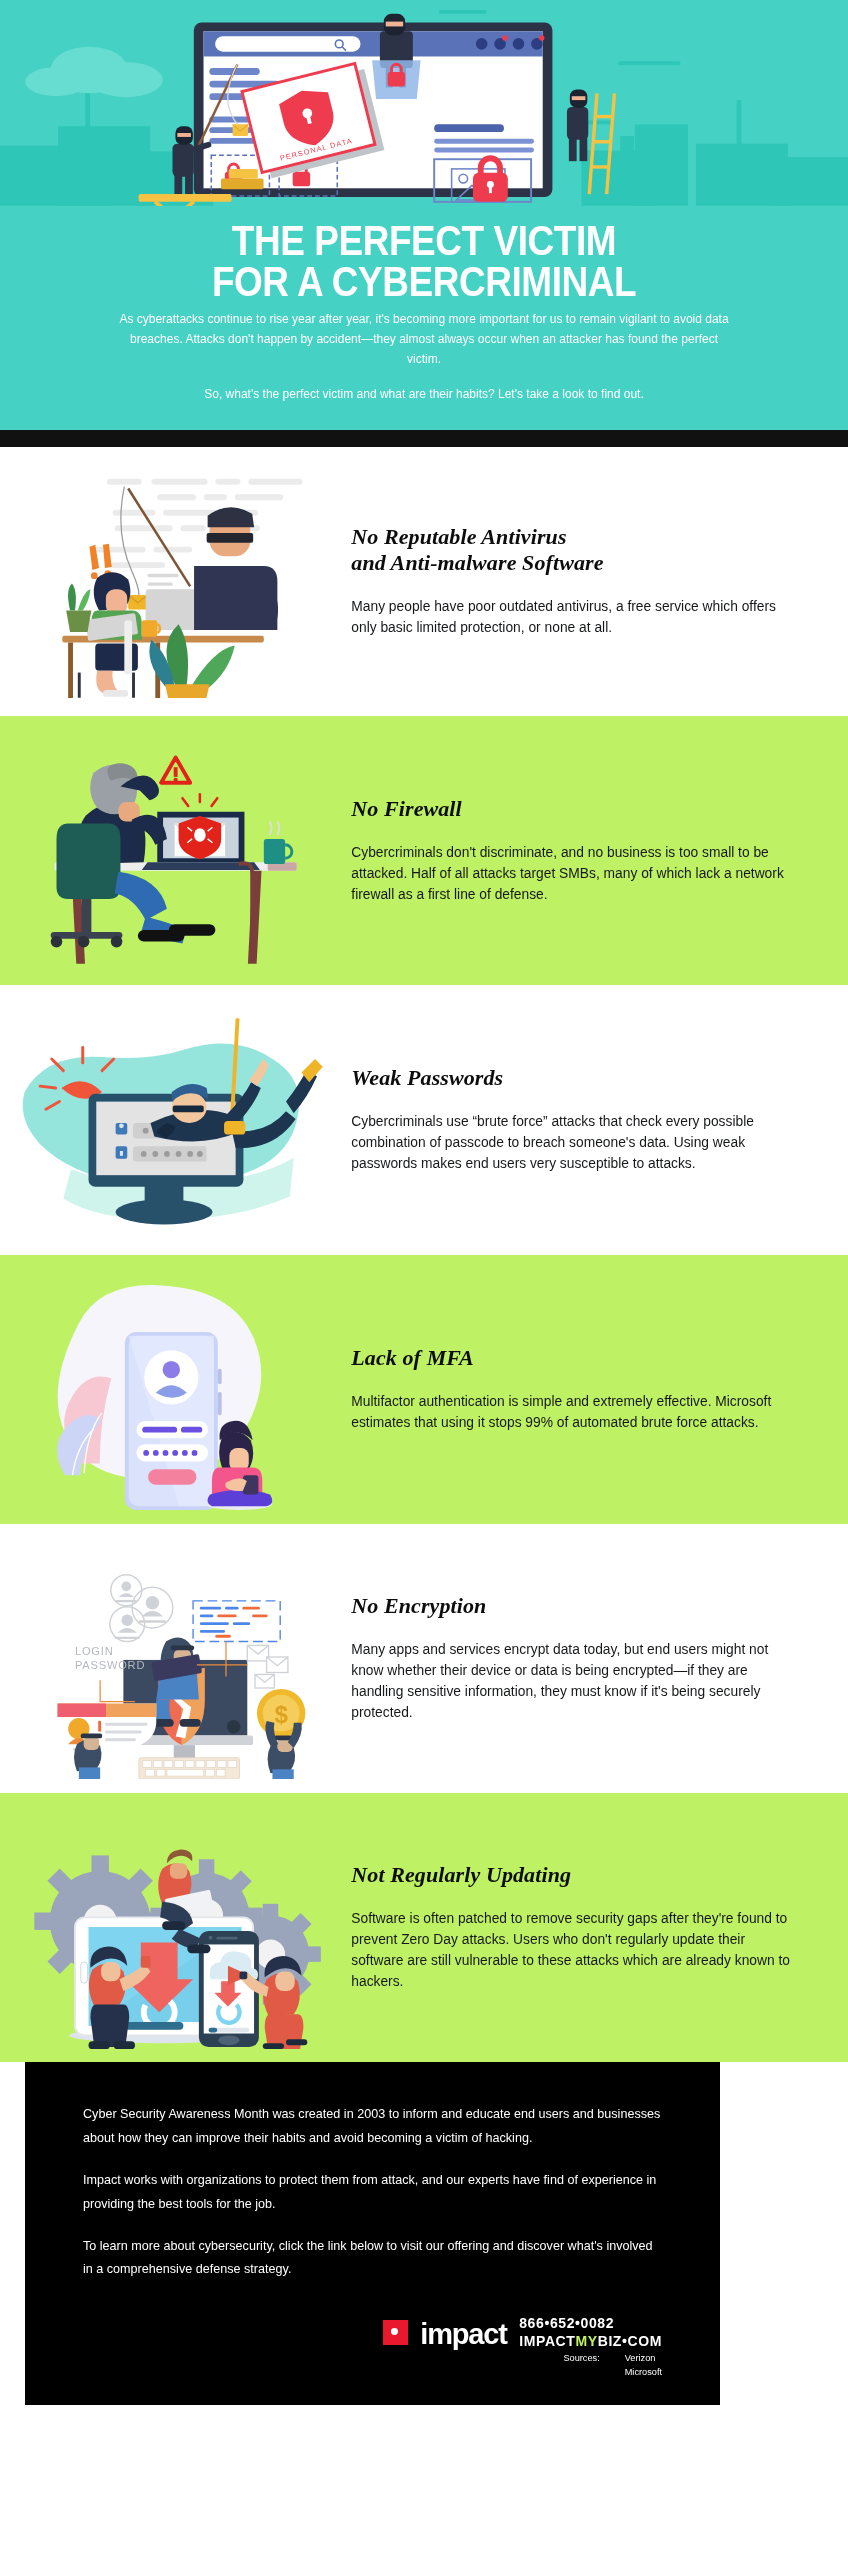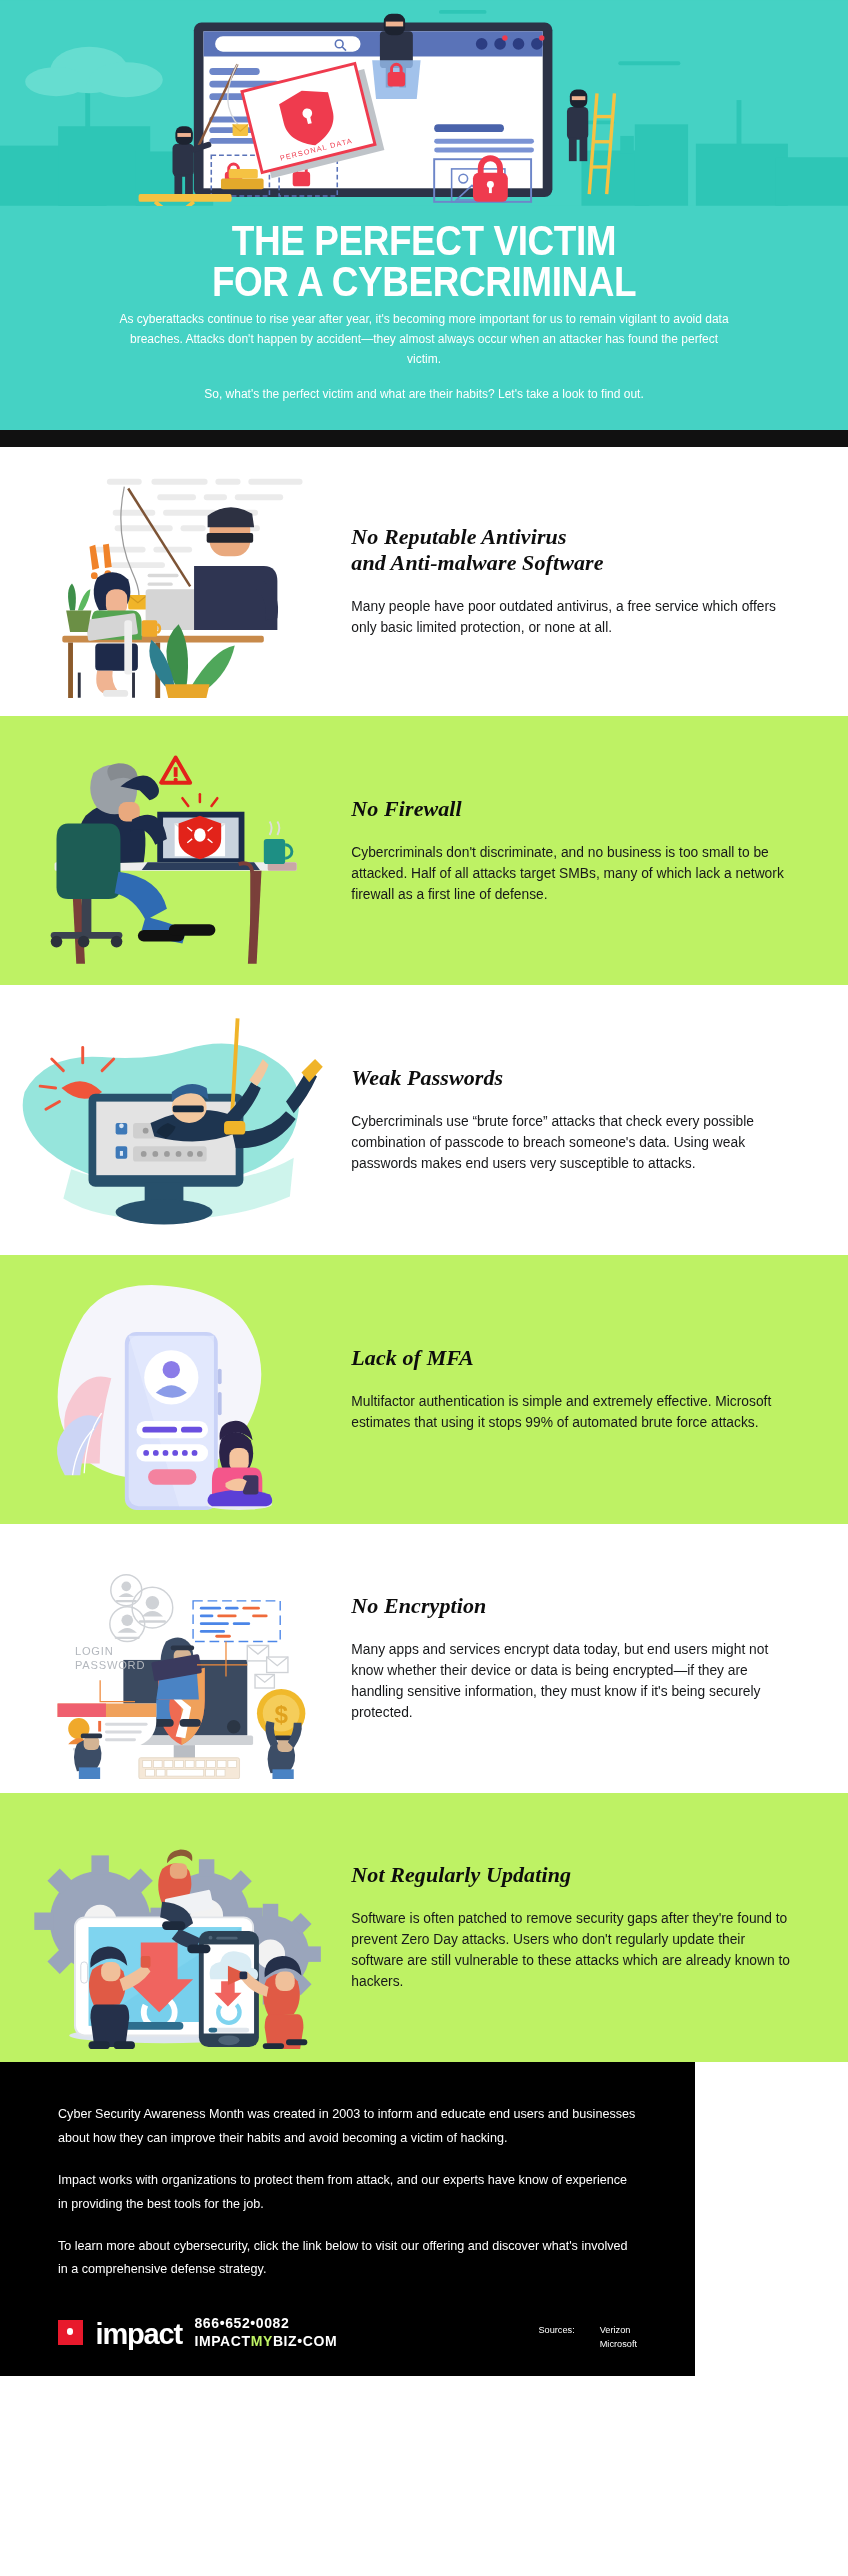--- a/index.html
+++ b/index.html
@@ -89,34 +89,36 @@
     line-height:1.52;
     color:#17181a;
     max-width:446px;
   }
 
   
   .footer {
     background:#000000;
     padding:41px 58px 25px 58px;
     width:695px;
+    margin-left:25px;
   }
   .footer p {
     color:#ffffff;
     font-size:12.6px;
     line-height:1.85;
     margin-bottom:19.4px;
     max-width:698px;
   }
   .footer p:last-of-type { margin-bottom:0; }
   .footer-bottom {
     display:flex;
     align-items:flex-end;
     justify-content:space-between;
     margin-top:33px;
+    flex-direction:column;
   }
   .brand { display:flex; align-items:center; gap:12.6px; }
   .logo-mark { position:relative; width:25px; height:25px; background:#e8192c; }
   .logo-dot {
     position:absolute; width:6.8px; height:6.8px; border-radius:50%;
     background:#ffffff; left:8.7px; top:7.8px;
   }
   .logo-word {
     color:#ffffff; font-weight:bold; font-size:29px;
     letter-spacing:-1.2px; line-height:1; transform:translateY(1.9px);
@@ -791,21 +793,21 @@
       </svg>
     </div>
     <div class="sec-text">
       <div class="sec-h">Not Regularly Updating</div>
       <p class="sec-b">Software is often patched to remove security gaps after they're found to prevent Zero Day attacks. Users who don't regularly update their software are still vulnerable to these attacks which are already known to hackers.</p>
     </div>
   </div>
 
   <div class="footer">
     <p>Cyber Security Awareness Month was created in 2003 to inform and educate end users and businesses about how they can improve their habits and avoid becoming a victim of hacking.</p>
-    <p>Impact works with organizations to protect them from attack, and our experts have know of experience in providing the best tools for the job.</p>
+    <p>Impact works with organizations to protect them from attack, and our experts have find of experience in providing the best tools for the job.</p>
     <p>To learn more about cybersecurity, click the link below to visit our offering and discover what's involved in a comprehensive defense strategy.</p>
 
     <div class="footer-bottom">
       <div class="brand">
         <div class="logo-mark">
           <div class="logo-dot"></div>
         </div>
         <div class="logo-word">impact</div>
         <div class="contact">
           <div class="phone">866•652•0082</div>

